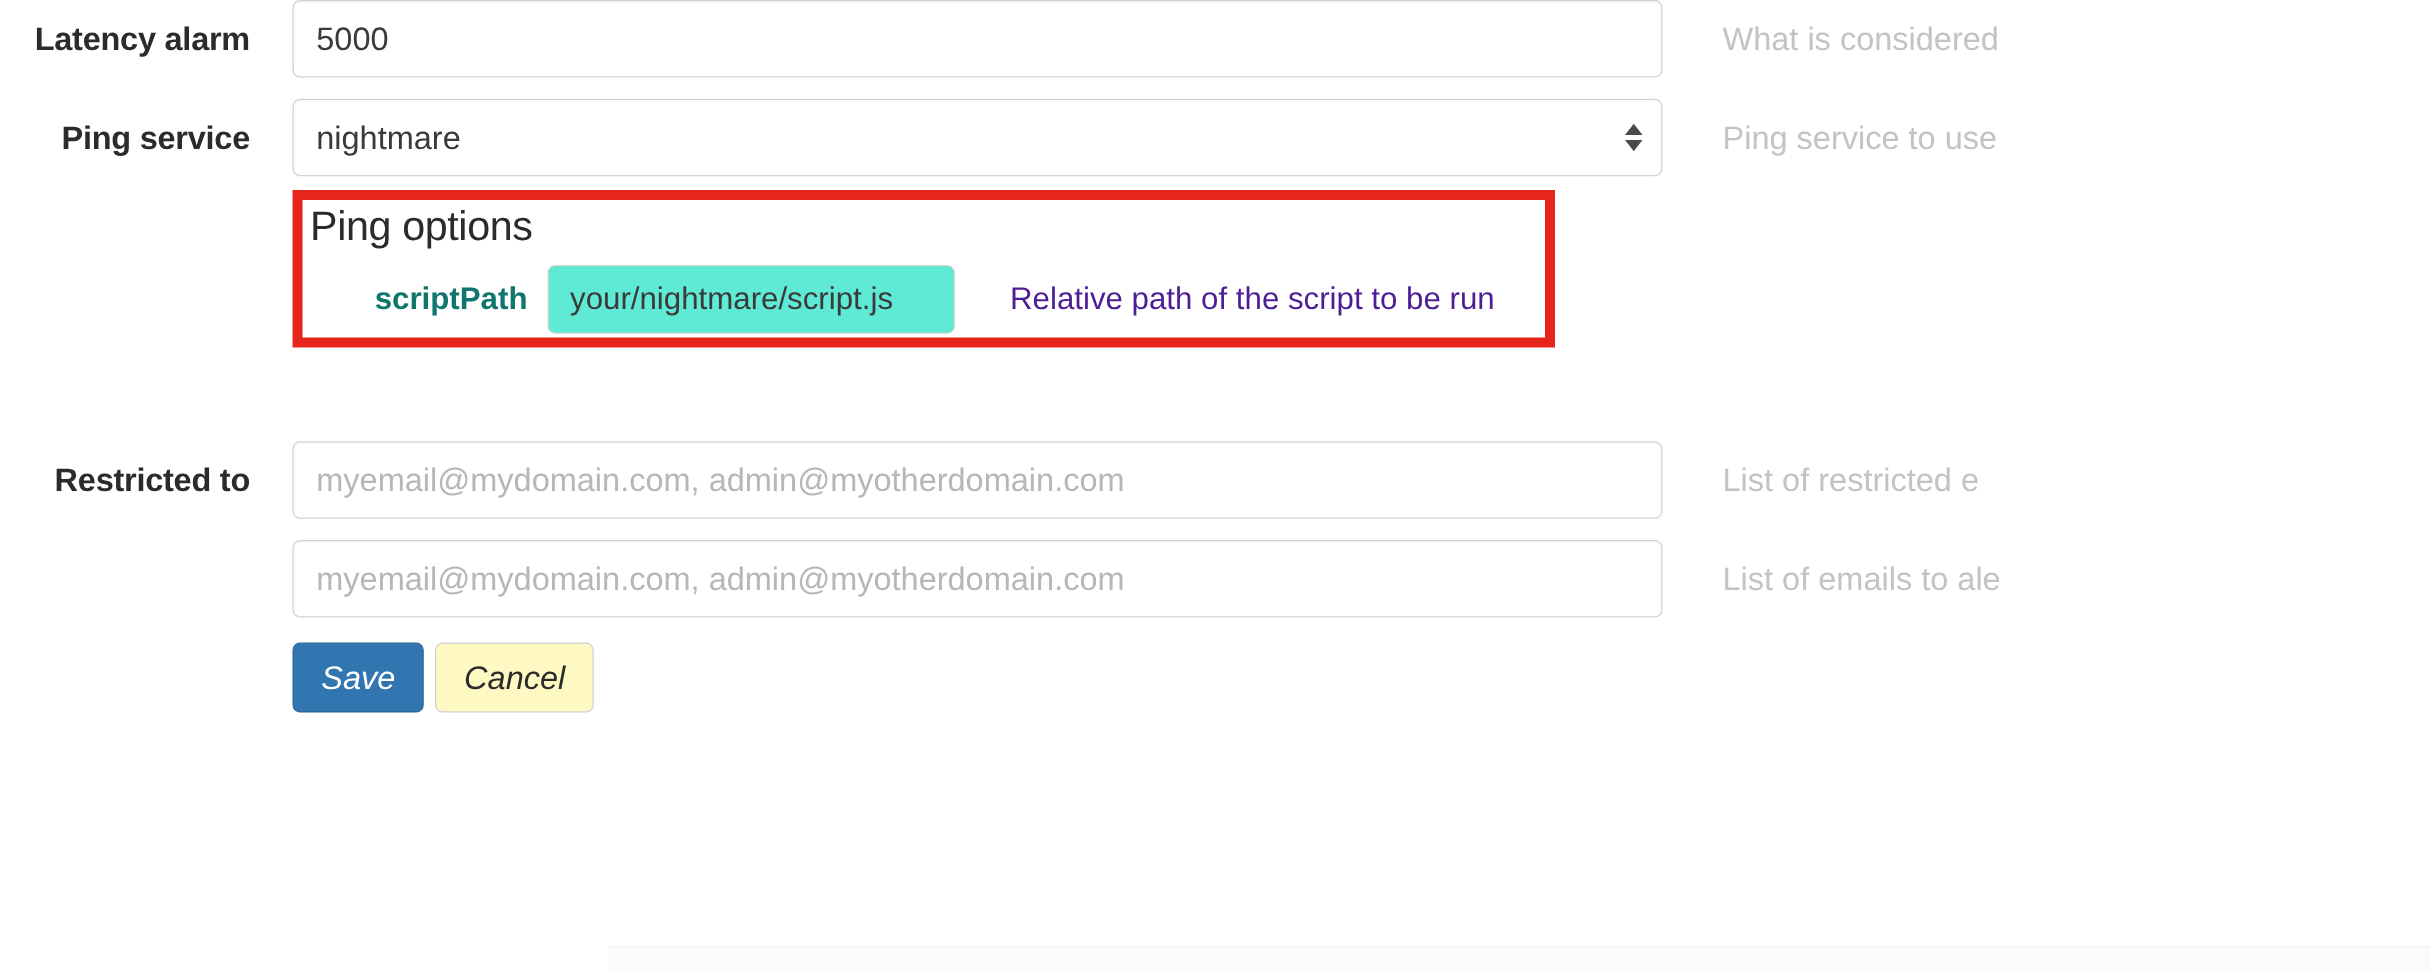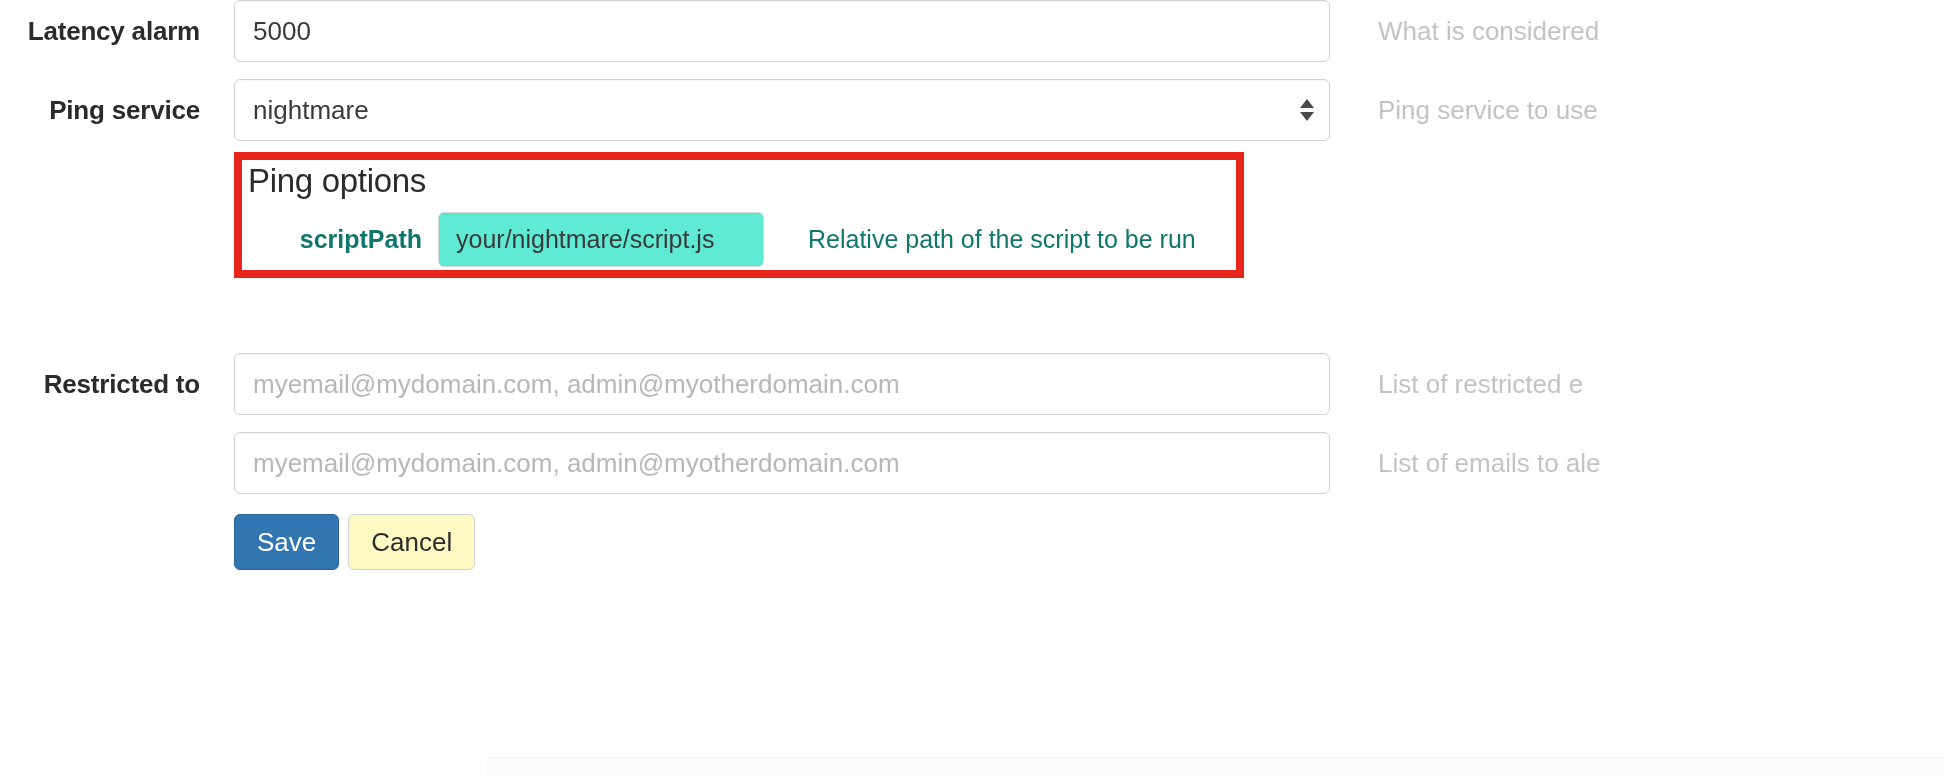--- a/index.html
+++ b/index.html
@@ -173,21 +173,21 @@
     outline: none;
     box-shadow: inset 0 1px 2px rgba(0,0,0,0.04);
   }
   .sub-help {
     position: absolute;
     left: 566px; top: 0;
     height: 55px;
     display: flex;
     align-items: center;
     font-size: 25px;
-    color: #0f766e;
+    color: #4c1d95;
     white-space: nowrap;
   }
 
   
   .button-bar {
     position: absolute;
     left: 234px; top: 514px;
     height: 56px;
     display: flex;
     align-items: flex-start;
@@ -195,20 +195,21 @@
   }
   .btn {
     font-family: "Liberation Sans", sans-serif;
     font-size: 26px;
     border-radius: 6px;
     height: 56px;
     padding: 0 22px;
     cursor: pointer;
     line-height: 54px;
     border: 1px solid transparent;
+    font-style: italic;
   }
   .btn-primary {
     background: #3276b1;
     border-color: #2b6698;
     color: #ffffff;
   }
   .btn-default {
     background: #fef9c3;
     border-color: #d2d2d2;
     color: #2b2b2b;

